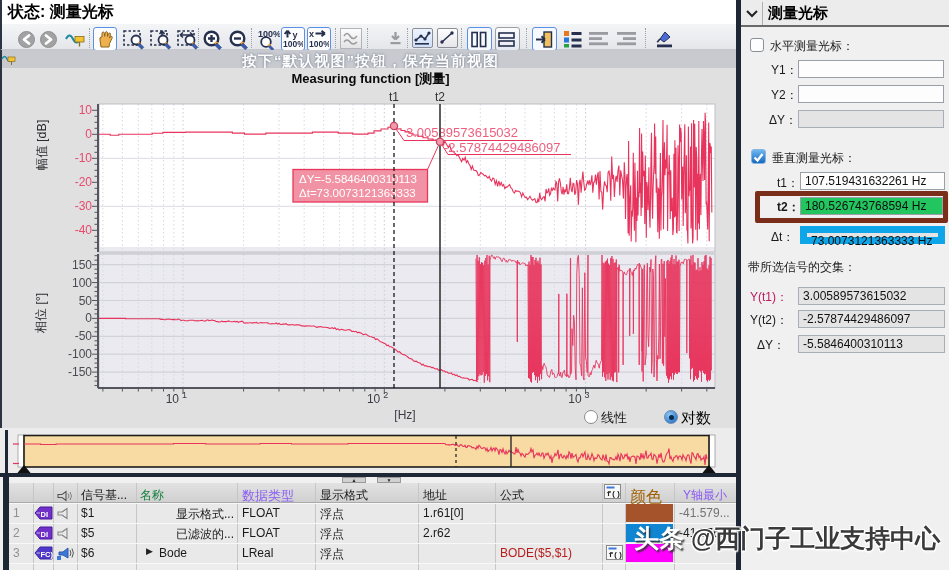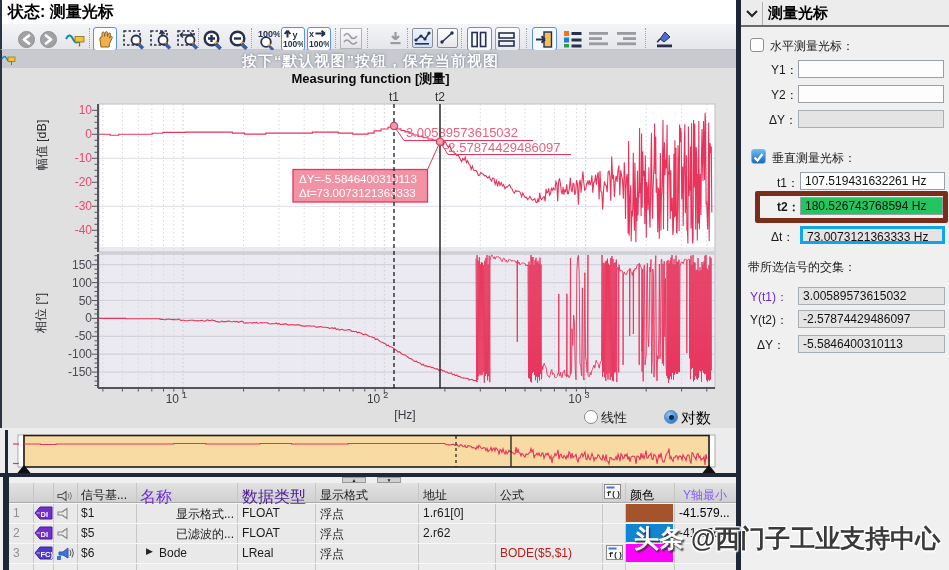--- a/index.html
+++ b/index.html
@@ -385,26 +385,26 @@
 <div class="abs" style="left:495px;top:483px;width:1px;height:87px;background:#c6c6c6"></div>
 <div class="abs" style="left:602px;top:483px;width:1px;height:87px;background:#c6c6c6"></div>
 <div class="abs" style="left:625px;top:483px;width:1px;height:87px;background:#c6c6c6"></div>
 <div class="abs" style="left:674px;top:483px;width:1px;height:87px;background:#c6c6c6"></div>
 <div class="abs" style="left:9px;top:503px;width:727px;height:1px;background:#f8f8f8"></div>
 <div class="abs" style="left:9px;top:523px;width:727px;height:1px;background:#f8f8f8"></div>
 <div class="abs" style="left:9px;top:543px;width:727px;height:1px;background:#f8f8f8"></div>
 <div class="abs" style="left:9px;top:563px;width:727px;height:1px;background:#f8f8f8"></div>
 <div class="abs" style="left:9px;top:502px;width:727px;height:1px;background:#aaa"></div>
 <div style="font-size:12px;color:#1a1a1a;top:487px;position:absolute;left:81px">信号基...</div>
-<div style="font-size:16px;color:#6d28d9;top:487px;position:absolute;left:140px">名称</div>
-<div style="font-size:16px;color:#4c1d95;top:487px;position:absolute;left:242px">数据类型</div>
+<div style="font-size:12px;color:#15803d;top:487px;position:absolute;left:140px">名称</div>
+<div style="font-size:13px;color:#8b5cf6;top:487px;position:absolute;left:242px">数据类型</div>
 <div style="font-size:12px;color:#1a1a1a;top:487px;position:absolute;left:320px">显示格式</div>
 <div style="font-size:12px;color:#1a1a1a;top:487px;position:absolute;left:423px">地址</div>
 <div style="font-size:12px;color:#1a1a1a;top:487px;position:absolute;left:500px">公式</div>
-<div style="font-size:12px;color:#000000;top:487px;position:absolute;left:630px">颜色</div>
+<div style="font-size:16px;color:#a16207;top:487px;position:absolute;left:630px">颜色</div>
 <div style="font-size:12px;color:#8b5cf6;top:487px;position:absolute;left:683px">Y轴最小</div>
 <div class="abs" style="left:56px;top:488px"><svg width="16" height="12">
       <path d="M2 4.5 L6 4.5 L10 1.5 L10 10.5 L6 7.5 L2 7.5 Z" fill="none" stroke="#555" stroke-width="1.1"></path>
       <path d="M12 3.5 q2 2.5 0 5 M14 2 q3 4 0 8" fill="none" stroke="#777" stroke-width="0.9"></path>
     </svg></div>
 <div class="abs" style="left:604px;top:484px"><svg width="17" height="15">
       <rect x="0.5" y="0.5" width="16" height="14" fill="#f8f8f8" stroke="#8a8a8a"></rect>
       <rect x="2.5" y="2.5" width="8" height="2" fill="#3c78d8"></rect>
       <text x="2.5" y="12" font-size="8" font-weight="bold" fill="#222" font-family="Liberation Mono,monospace">f()</text>
     </svg></div>
@@ -420,21 +420,21 @@
     </svg></div>
 <div style="font-size:12px;color:#1a1a1a;position:absolute;left:81px;top:506px">$1</div>
 <div style="font-size:12px;color:#1a1a1a;position:absolute;left:234px;top:506px;width:0">
     <span style="position:absolute;right:0;white-space:nowrap">显示格式...</span>
   </div>
 <div style="font-size:12px;color:#1a1a1a;position:absolute;left:242px;top:506px">FLOAT</div>
 <div style="font-size:12px;color:#1a1a1a;position:absolute;left:320px;top:506px">浮点</div>
 <div style="font-size:12px;color:#1a1a1a;position:absolute;left:423px;top:506px">1.r61[0]</div>
 <div style="font-size:12px;color:#1a1a1a;position:absolute;left:500px;top:506px"></div>
 <div class="abs" style="left:626px;top:504px;width:47px;height:18px;background:#a5532a"></div>
-<div style="font-size:12px;color:#000000;position:absolute;left:679px;top:506px">-41.579...</div>
+<div style="font-size:12px;color:#737373;position:absolute;left:679px;top:506px">-41.579...</div>
 <div style="font-size:12px;color:#1a1a1a;position:absolute;left:13px;top:526px;color:#909090">2</div>
 <div class="abs" style="left:34px;top:526px"><svg width="19" height="14">
       <path d="M6 1 L18 1 L18 13 L6 13 L1 7 Z" fill="#7030c8" stroke="#4a18a0" stroke-width="1"></path>
       <path d="M2.5 7 l3.5 0" stroke="#c8b4f0" stroke-width="1"></path>
       <text x="6.5" y="10.5" font-size="7.5" font-weight="bold" fill="#fff" font-family="Liberation Sans,sans-serif">DI</text>
     </svg></div>
 <div class="abs" style="left:56px;top:526px"><svg width="16" height="13">
       <path d="M2 5 L6 5 L11 1.5 L11 11.5 L6 8 L2 8 Z" fill="none" stroke="#888" stroke-width="1.1"></path>
       <path d="M6 5 L11 1.5 M6 8 L11 11.5" stroke="#888" stroke-width="0.8"></path>
     </svg></div>
@@ -492,20 +492,20 @@
 <div class="abs" style="left:751px;top:149px;width:15px;height:15px;background:linear-gradient(#6cb8f0,#1868c0);border:1.5px solid #88b4e0;border-radius:3px"><svg width="13" height="13">
       <path d="M2.5 6.5 L5.5 9.5 L10.5 3" fill="none" stroke="#fff" stroke-width="2.2"></path>
     </svg></div>
 <div style="position:absolute;font-size:12px;color:#1a1a1a;left:772px;top:150px">垂直测量光标：</div>
 <div style="position:absolute;font-size:12px;color:#1a1a1a;left:777px;top:175px">t1：</div>
 <div style="left:800px;top:172px;width:145px;position:absolute;height:18px;background:#fdfdfd;border:1px solid #9aa0a8;font-size:12px;color:#111;padding:1px 4px;white-space:nowrap">107.519431632261 Hz</div>
 <div class="abs" style="left:755px;top:191px;width:193px;height:32px;border:5px solid #7a2d18;border-radius:2px"></div>
 <div style="position:absolute;font-size:12px;color:#1a1a1a;left:777px;top:199px;font-weight:bold">t2：</div>
 <div style="left:800px;top:197px;width:143px;position:absolute;height:18px;background:#22c55e;border:1px solid #9aa0a8;font-size:12px;color:#111;padding:1px 4px;white-space:nowrap">180.526743768594 Hz</div>
 <div style="position:absolute;font-size:12px;color:#1a1a1a;left:771px;top:229px">Δt：</div>
-<div style="left:800px;top:226px;width:145px;position:absolute;height:18px;background:#e4e4e4;border:3px solid #0ea5e9;font-size:12px;color:#111;padding:1px 4px;white-space:nowrap">73.0073121363333 Hz</div>
+<div style="left:800px;top:226px;width:145px;position:absolute;height:18px;background:#e4e4e4;border:7px solid #0ea5e9;font-size:12px;color:#111;padding:1px 4px;white-space:nowrap">73.0073121363333 Hz</div>
 <div style="position:absolute;font-size:12px;color:#1a1a1a;left:748px;top:259px">带所选信号的交集：</div>
-<div style="position:absolute;font-size:12px;color:#6d28d9;left:750px;top:289px">Y(t1)：</div>
+<div style="position:absolute;font-size:12px;color:#be185d;left:750px;top:289px">Y(t1)：</div>
 <div style="left:798px;top:287px;width:147px;position:absolute;height:18px;background:#e4e4e4;border:1px solid #a8aeb6;font-size:12px;color:#111;padding:1px 4px;white-space:nowrap">3.00589573615032</div>
 <div style="position:absolute;font-size:12px;color:#1a1a1a;left:750px;top:312px">Y(t2)：</div>
 <div style="left:798px;top:310px;width:147px;position:absolute;height:18px;background:#e4e4e4;border:1px solid #a8aeb6;font-size:12px;color:#111;padding:1px 4px;white-space:nowrap">-2.57874429486097</div>
 <div style="position:absolute;font-size:12px;color:#1a1a1a;left:757px;top:337px">ΔY：</div>
 <div style="left:798px;top:335px;width:147px;position:absolute;height:18px;background:#e4e4e4;border:1px solid #a8aeb6;font-size:12px;color:#111;padding:1px 4px;white-space:nowrap">-5.5846400310113</div>
 <div class="abs" style="left:634px;top:522px;font-size:25px;font-weight:bold;white-space:nowrap"><span style="color:#ffffff;text-shadow:1.5px 1.5px 1.5px rgba(50,50,50,0.9)">头条</span><span style="color:#3a3a3a;text-shadow:-1px -1px 0 #fff,1px -1px 0 #fff,-1px 1px 0 #fff,1px 1px 0 #fff,0 2px 2px rgba(255,255,255,0.8)"> @西门子工业支持中心</span></div>
 </body></html>

